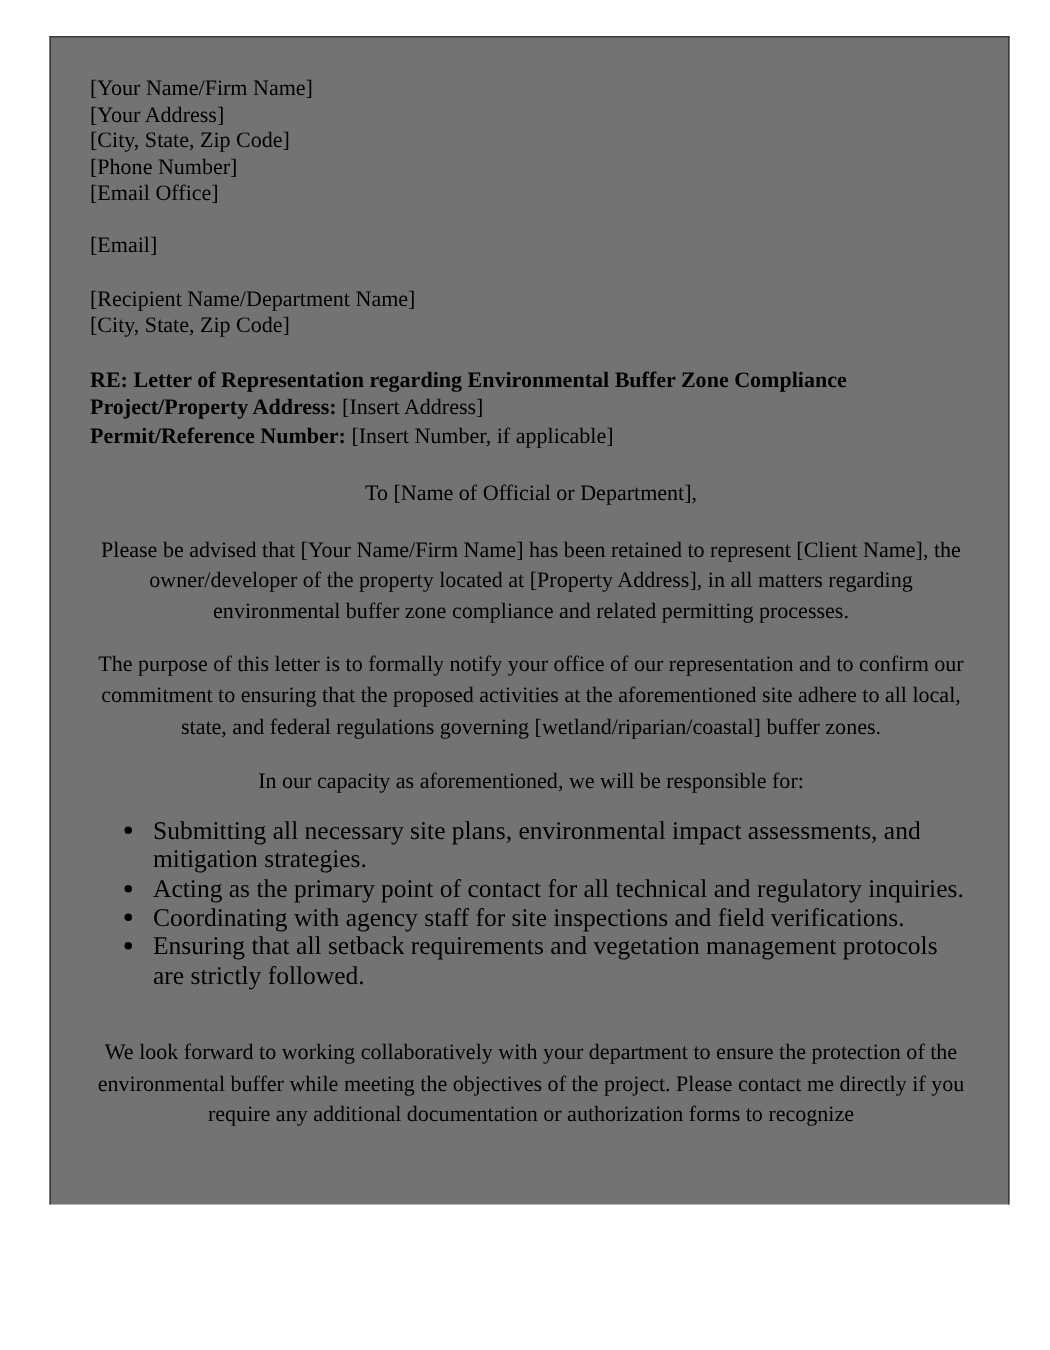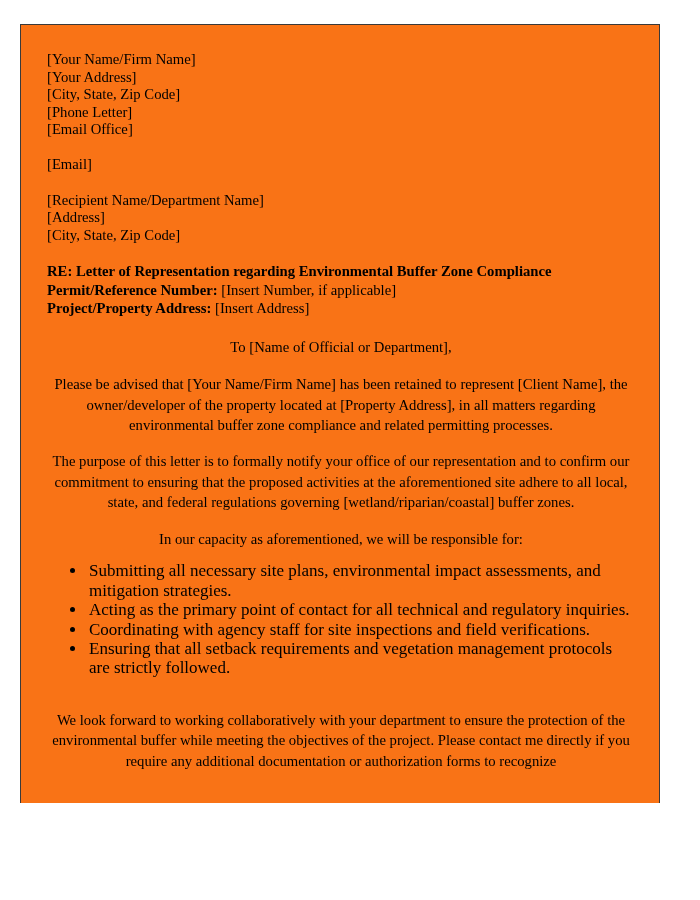--- a/index.html
+++ b/index.html
@@ -11,26 +11,26 @@
     width: 700px;
     height: 900px;
     overflow: hidden;
     font-family: "Liberation Serif", "DejaVu Serif", serif;
     color: #000000;
   }
 
   
   .page {
     position: absolute;
-    left: 20px;
+    left: 33px;
     top: 24px;
     width: 640px;
     height: 779px;
     box-sizing: border-box;
-    background: #f97316;
+    background: #737373;
     border-left: 1px solid #3a3a3a;
     border-top: 1px solid #3a3a3a;
     border-right: 1px solid #3a3a3a;
     border-bottom: none;
     overflow: hidden;
   }
 
   .page-inner {
     padding: 26px 24px 0 26px;
   }
@@ -80,51 +80,50 @@
 </head>
 <body>
 
 <div class="page">
   <div class="page-inner">
 
     <div class="block">
       <div class="line">[Your Name/Firm Name]</div>
       <div class="line">[Your Address]</div>
       <div class="line">[City, State, Zip Code]</div>
-      <div class="line">[Phone Letter]</div>
+      <div class="line">[Phone Number]</div>
       <div class="line">[Email Office]</div>
     </div>
 
     <div class="spacer-sm"></div>
 
     <div class="block">
       <div class="line">[Email]</div>
     </div>
 
     <div class="spacer-md"></div>
 
     <div class="block">
       <div class="line">[Recipient Name/Department Name]</div>
-      <div class="line">[Address]</div>
       <div class="line">[City, State, Zip Code]</div>
     </div>
 
     <div class="spacer-md"></div>
 
     <div class="subject-block">
       <div class="line">
         <span class="lbl">RE: Letter of Representation regarding Environmental Buffer Zone Compliance</span>
       </div>
       <div class="line">
+        <span class="lbl">Project/Property Address:</span>
+        <span>[Insert Address]</span>
+      </div>
+      <div class="line">
         <span class="lbl">Permit/Reference Number:</span>
         <span>[Insert Number, if applicable]</span>
-      </div>
-      <div class="line">
-        <span class="lbl">Project/Property Address:</span>
-        <span>[Insert Address]</span>
       </div>
     </div>
 
     <div class="para-gap" style="height:19px;"></div>
 
     <p class="para">To [Name of Official or Department],</p>
 
     <div class="para-gap" style="height:17px;"></div>
 
     <p class="para">Please be advised that [Your Name/Firm Name] has been retained to represent [Client Name], the owner/developer of the property located at [Property Address], in all matters regarding environmental buffer zone compliance and related permitting processes.</p>

